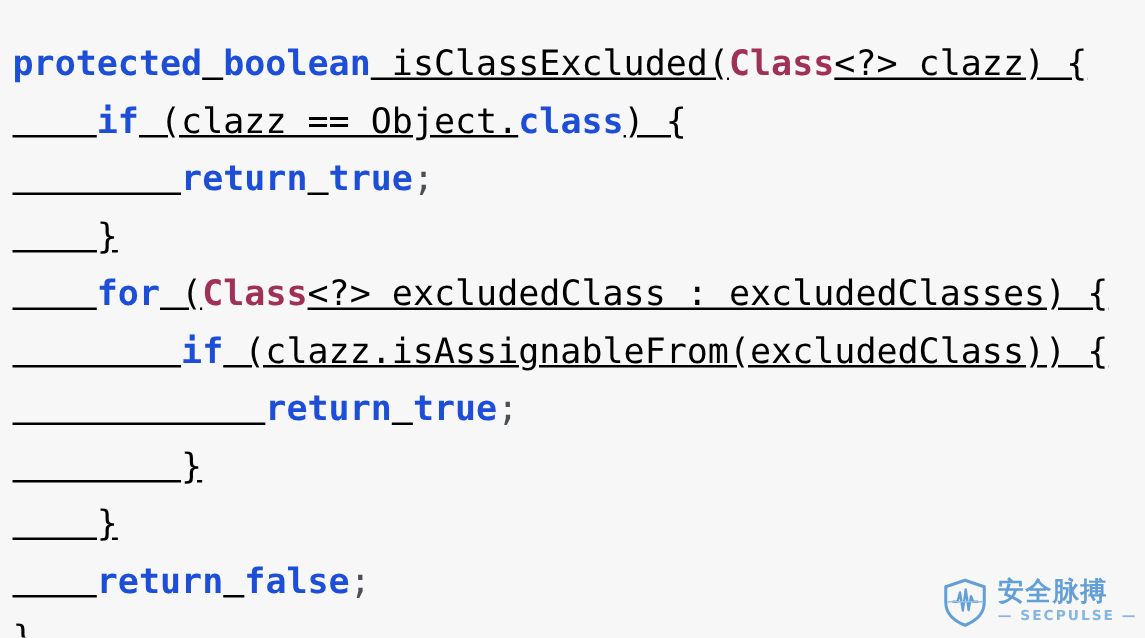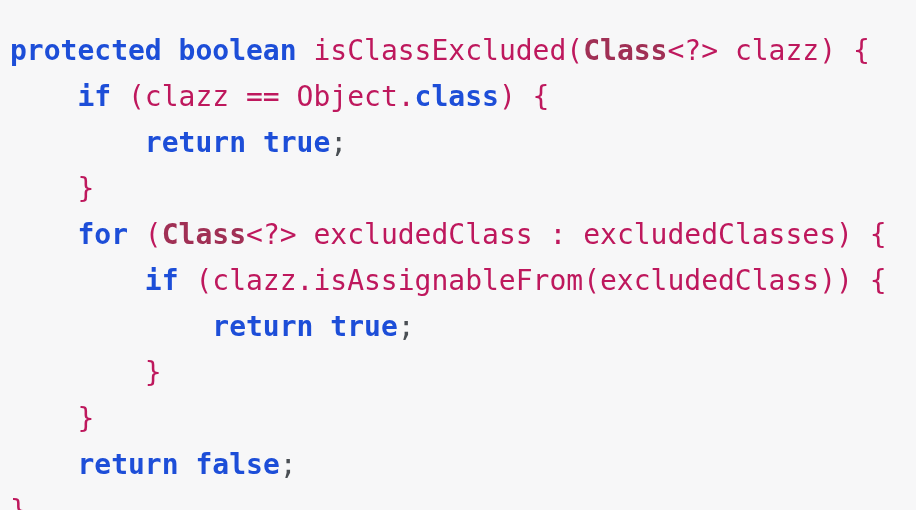--- a/index.html
+++ b/index.html
@@ -42,22 +42,23 @@
   }
   .tok.kw {
     color: #1d4ed8;
     font-weight: bold;
   }
   .tok.type {
     color: #a03055;
     font-weight: bold;
   }
   .tok.plain {
-    color: #be185d;
+    color: #000000;
     font-weight: normal;
+    text-decoration: underline;
   }
   .tok.punc {
     color: #4a4f54;
     font-weight: normal;
   }
 
   
   .watermark {
     position: absolute;
     right: 6px;
@@ -100,14 +101,27 @@
     text-align: center;
   }
 </style>
 </head>
 <body>
 
 <div id="root">
 
   <pre class="code-block" id="code-block"><div class="code-line"><span class="tok kw">protected</span><span class="tok plain"> </span><span class="tok kw">boolean</span><span class="tok plain"> isClassExcluded(</span><span class="tok type">Class</span><span class="tok plain">&lt;?&gt; clazz) {</span></div><div class="code-line"><span class="tok plain">    </span><span class="tok kw">if</span><span class="tok plain"> (clazz == Object.</span><span class="tok kw">class</span><span class="tok plain">) {</span></div><div class="code-line"><span class="tok plain">        </span><span class="tok kw">return</span><span class="tok plain"> </span><span class="tok kw">true</span><span class="tok punc">;</span></div><div class="code-line"><span class="tok plain">    }</span></div><div class="code-line"><span class="tok plain">    </span><span class="tok kw">for</span><span class="tok plain"> (</span><span class="tok type">Class</span><span class="tok plain">&lt;?&gt; excludedClass : excludedClasses) {</span></div><div class="code-line"><span class="tok plain">        </span><span class="tok kw">if</span><span class="tok plain"> (clazz.isAssignableFrom(excludedClass)) {</span></div><div class="code-line"><span class="tok plain">            </span><span class="tok kw">return</span><span class="tok plain"> </span><span class="tok kw">true</span><span class="tok punc">;</span></div><div class="code-line"><span class="tok plain">        }</span></div><div class="code-line"><span class="tok plain">    }</span></div><div class="code-line"><span class="tok plain">    </span><span class="tok kw">return</span><span class="tok plain"> </span><span class="tok kw">false</span><span class="tok punc">;</span></div><div class="code-line"><span class="tok plain">}</span></div></pre>
 
+  <div class="watermark">
+    <span class="wm-shield-wrap">
+      <svg class="wm-shield" viewBox="0 0 38 40" xmlns="http://www.w3.org/2000/svg" aria-hidden="true">
+        <path d="M19 2.2 L34.4 7.4 L34.4 19.6 C34.4 28.6 28.2 34.6 19 38.2 C9.8 34.6 3.6 28.6 3.6 19.6 L3.6 7.4 Z" fill="none" stroke="#5b9bd5" stroke-width="2.4" stroke-linejoin="round"></path>
+        <path d="M9.5 19.4 L13.0 19.4 L15.0 12.0 L17.3 26.5 L19.6 9.6 L21.9 26.0 L23.8 15.0 L25.6 19.4 L29.0 19.4" fill="none" stroke="#5b9bd5" stroke-width="1.9" stroke-linejoin="round" stroke-linecap="round"></path>
+        <line x1="5.0" y1="19.4" x2="33.2" y2="19.4" stroke="#8fbde6" stroke-width="1.1"></line>
+      </svg>
+    </span>
+    <span class="wm-text">
+      <span class="wm-cn">安全脉搏</span>
+      <span class="wm-en">— SECPULSE —</span>
+    </span>
+  </div>
 
 </div>
 
 </body></html>

